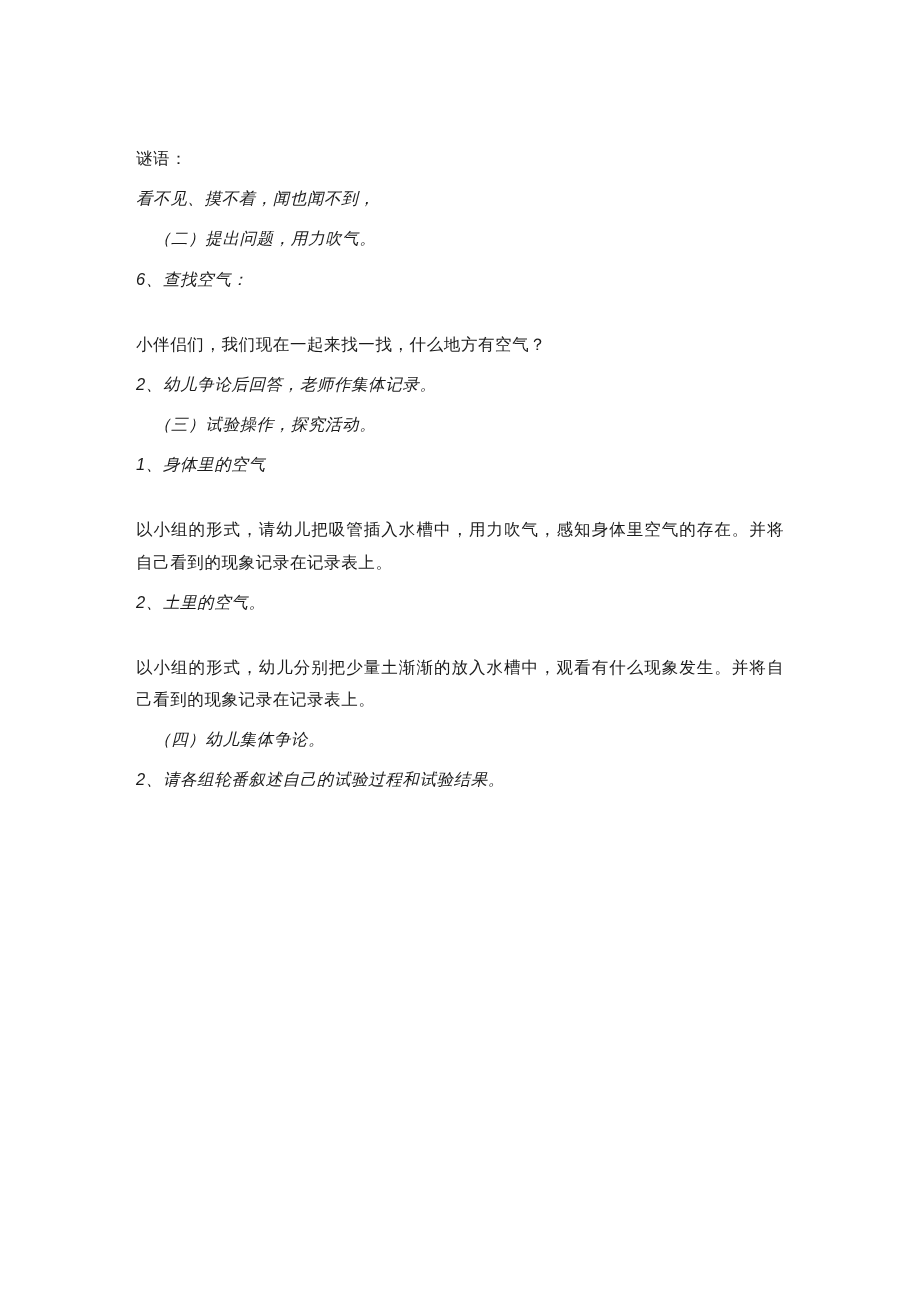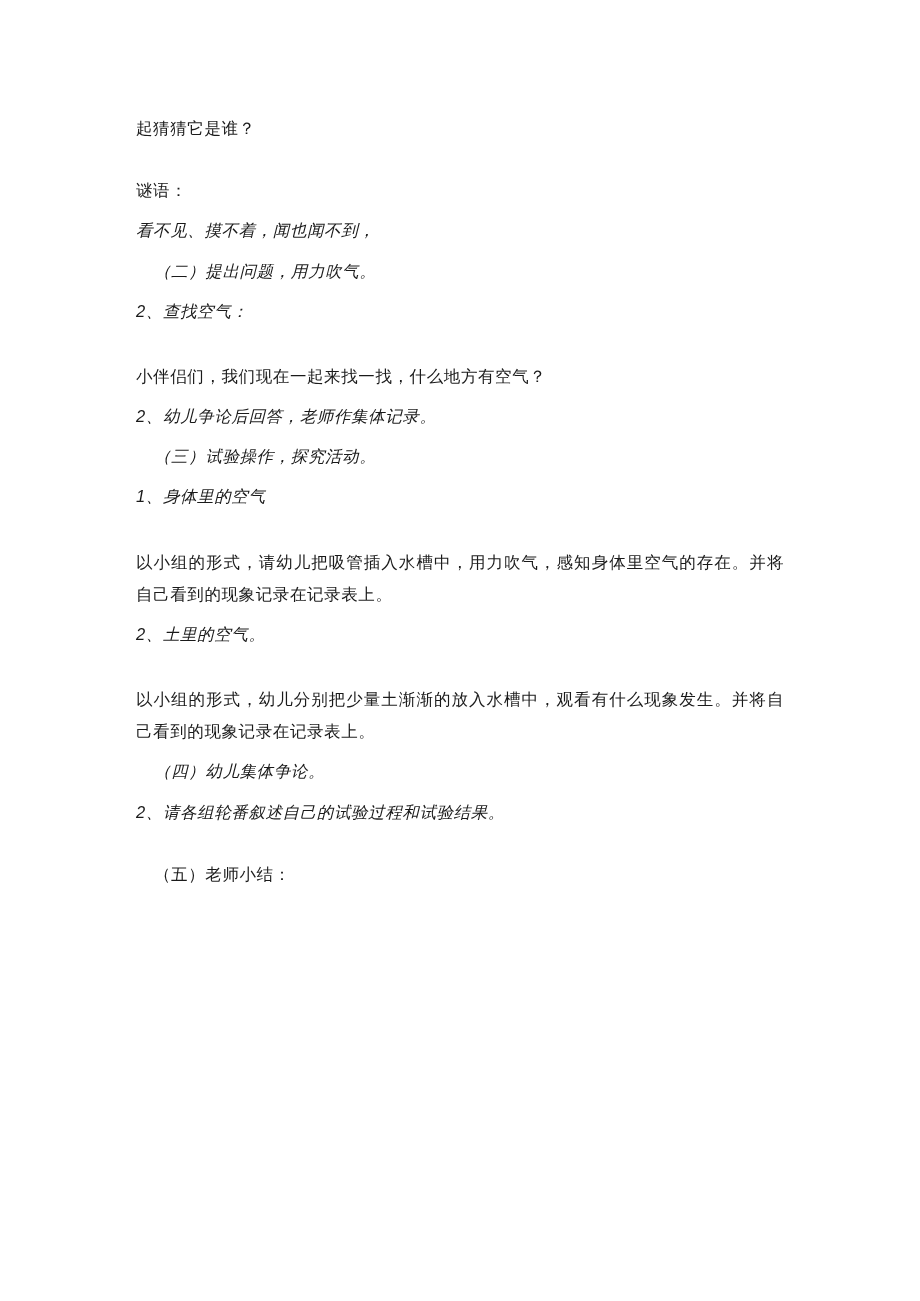--- a/index.html
+++ b/index.html
@@ -43,45 +43,43 @@
     margin-top: 8px;
     font-style: italic;
   }
 </style>
 </head>
 <body>
 
 <div class="page">
   <div class="doc-body">
 
-    <p>起猜猜它是谁？</p>
 
     <p class="gap-lg">谜语：</p>
 
     <p class="gap-sm">看不见、摸不着，闻也闻不到，</p>
 
     <p class="gap-sm" style="padding-left:18px;">（二）提出问题，用力吹气。</p>
 
-    <p class="gap-sm">2、查找空气：</p>
+    <p class="gap-sm">6、查找空气：</p>
 
     <p class="gap-md">小伴侣们，我们现在一起来找一找，什么地方有空气？</p>
 
     <p class="gap-sm">2、幼儿争论后回答，老师作集体记录。</p>
 
     <p class="gap-sm" style="padding-left:18px;">（三）试验操作，探究活动。</p>
 
     <p class="gap-sm">1、身体里的空气</p>
 
     <p class="gap-md">以小组的形式，请幼儿把吸管插入水槽中，用力吹气，感知身体里空气的存在。并将自己看到的现象记录在记录表上。</p>
 
     <p class="gap-sm">2、土里的空气。</p>
 
     <p class="gap-md">以小组的形式，幼儿分别把少量土渐渐的放入水槽中，观看有什么现象发生。并将自己看到的现象记录在记录表上。</p>
 
     <p class="gap-sm" style="padding-left:18px;">（四）幼儿集体争论。</p>
 
 
     <p class="gap-sm">2、请各组轮番叙述自己的试验过程和试验结果。</p>
 
-    <p class="gap-lg" style="padding-left:18px;">（五）老师小结：</p>
 
   </div>
 </div>
 
 </body></html>

